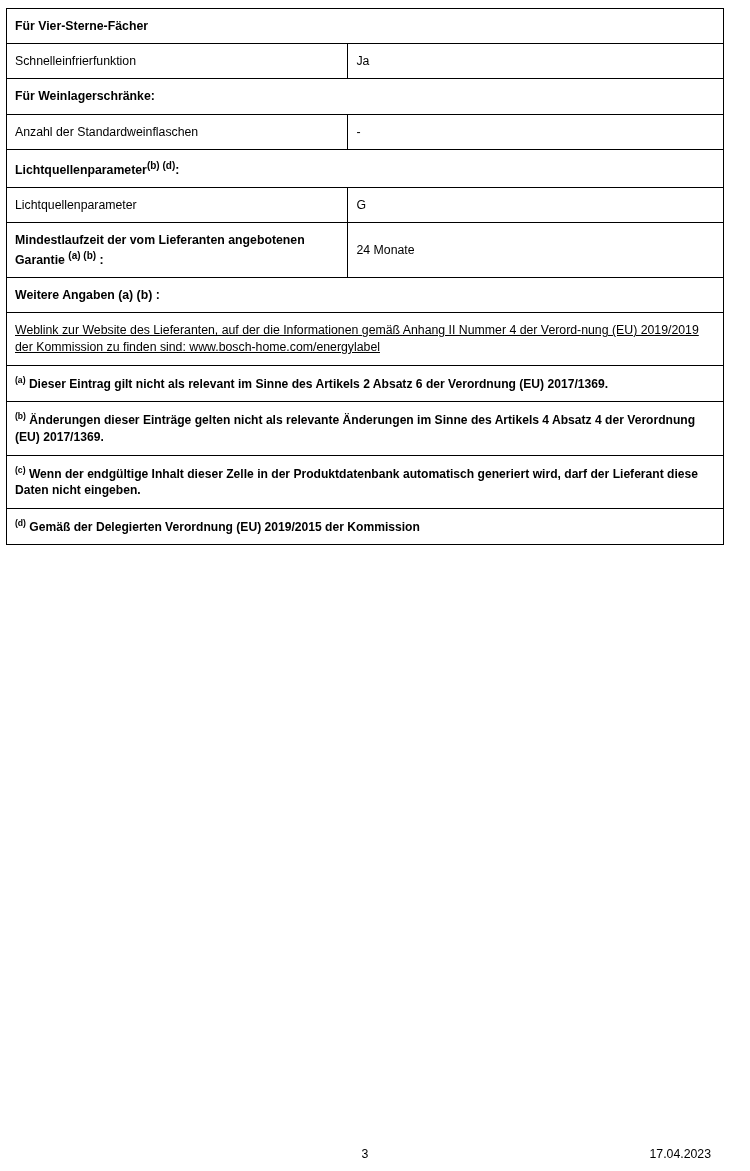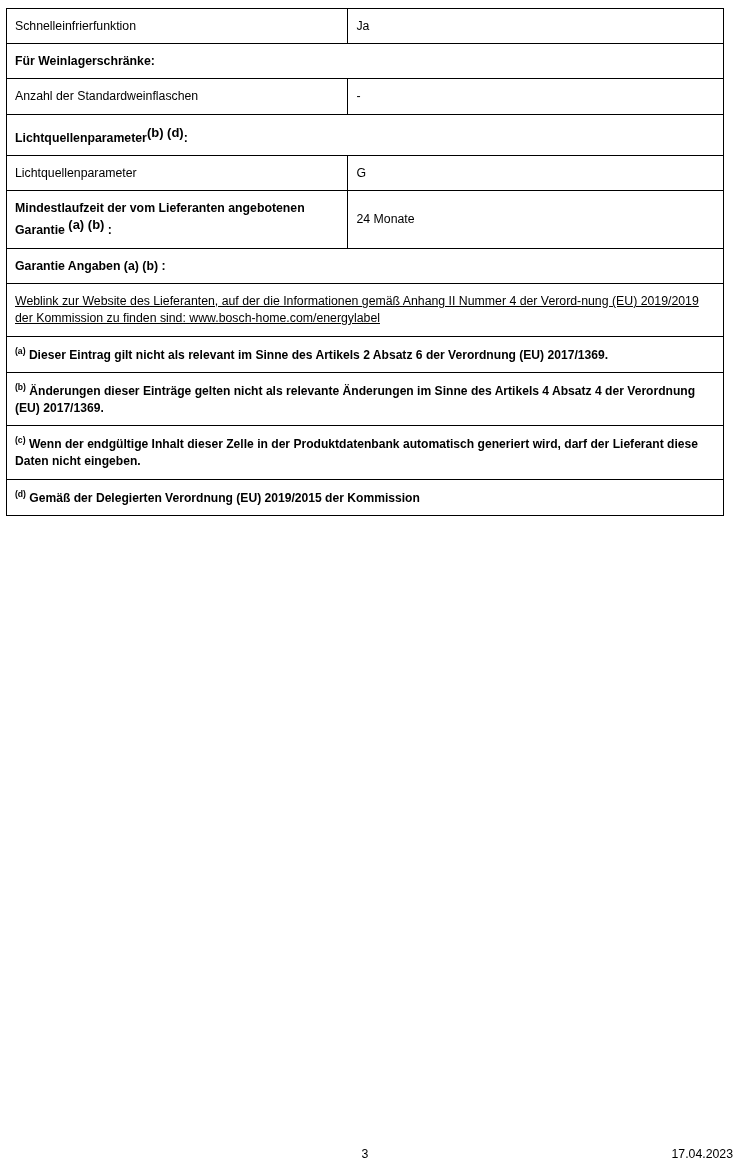--- a/index.html
+++ b/index.html
@@ -35,21 +35,21 @@
   .datasheet td {
     border: 1px solid #000;
     padding: 9px 9px 9px 8px;
     vertical-align: middle;
     word-wrap: break-word;
   }
   .col-label { width: 341px; }
   .col-value { width: 375px; }
   .bold { font-weight: bold; }
   .sup {
-    font-size: 13px;
+    font-size: 10px;
     vertical-align: super;
     font-weight: normal;
   }
   .bold .sup { font-weight: bold; }
   .weblink-cell {
     padding-top: 10px;
     padding-bottom: 11px;
     line-height: 1.37;
     text-decoration: underline;
   }
@@ -76,36 +76,39 @@
   }
   .footer .page-number {
     position: absolute;
     left: 0;
     top: 0;
     width: 730px;
     text-align: center;
   }
   .footer .doc-date {
     position: absolute;
-    right: 17px;
+    right: 39px;
     top: 0;
     text-align: center;
   }
 </style>
 </head>
 <body>
 
 <div class="page">
 
   <table class="datasheet">
     <colgroup>
       <col class="col-label">
       <col class="col-value">
     </colgroup>
     <tbody>
+      <tr>
+        <td class="bold" colspan="2">Für Vier-Sterne-Fächer</td>
+      </tr>
       <tr>
         <td>Schnelleinfrierfunktion</td>
         <td>Ja</td>
       </tr>
       <tr>
         <td class="bold" colspan="2">Für Weinlagerschränke:</td>
       </tr>
       <tr>
         <td>Anzahl der Standardweinflaschen</td>
         <td>-</td>
@@ -115,21 +118,21 @@
       </tr>
       <tr>
         <td>Lichtquellenparameter</td>
         <td>G</td>
       </tr>
       <tr>
         <td class="bold guarantee-label"><span>Mindestlaufzeit der vom Lieferanten angebotenen Garantie</span> <span class="sup">(a) (b)</span> <span>:</span></td>
         <td class="guarantee-value">24 Monate</td>
       </tr>
       <tr>
-        <td class="bold" colspan="2">Garantie Angaben (a) (b) :</td>
+        <td class="bold" colspan="2">Weitere Angaben (a) (b) :</td>
       </tr>
       <tr>
         <td class="weblink-cell" colspan="2">Weblink zur Website des Lieferanten, auf der die Informationen gemäß Anhang II Nummer 4 der Verord-nung (EU) 2019/2019 der Kommission zu finden sind: www.bosch-home.com/energylabel</td>
       </tr>
       <tr>
         <td class="note-cell" colspan="2"><span class="note-mark">(a)</span> <span>Dieser Eintrag gilt nicht als relevant im Sinne des Artikels 2 Absatz 6 der Verordnung (EU) 2017/1369.</span></td>
       </tr>
       <tr>
         <td class="note-cell" colspan="2"><span class="note-mark">(b)</span> <span>Änderungen dieser Einträge gelten nicht als relevante Änderungen im Sinne des Artikels 4 Absatz 4 der Verordnung (EU) 2017/1369.</span></td>
       </tr>

